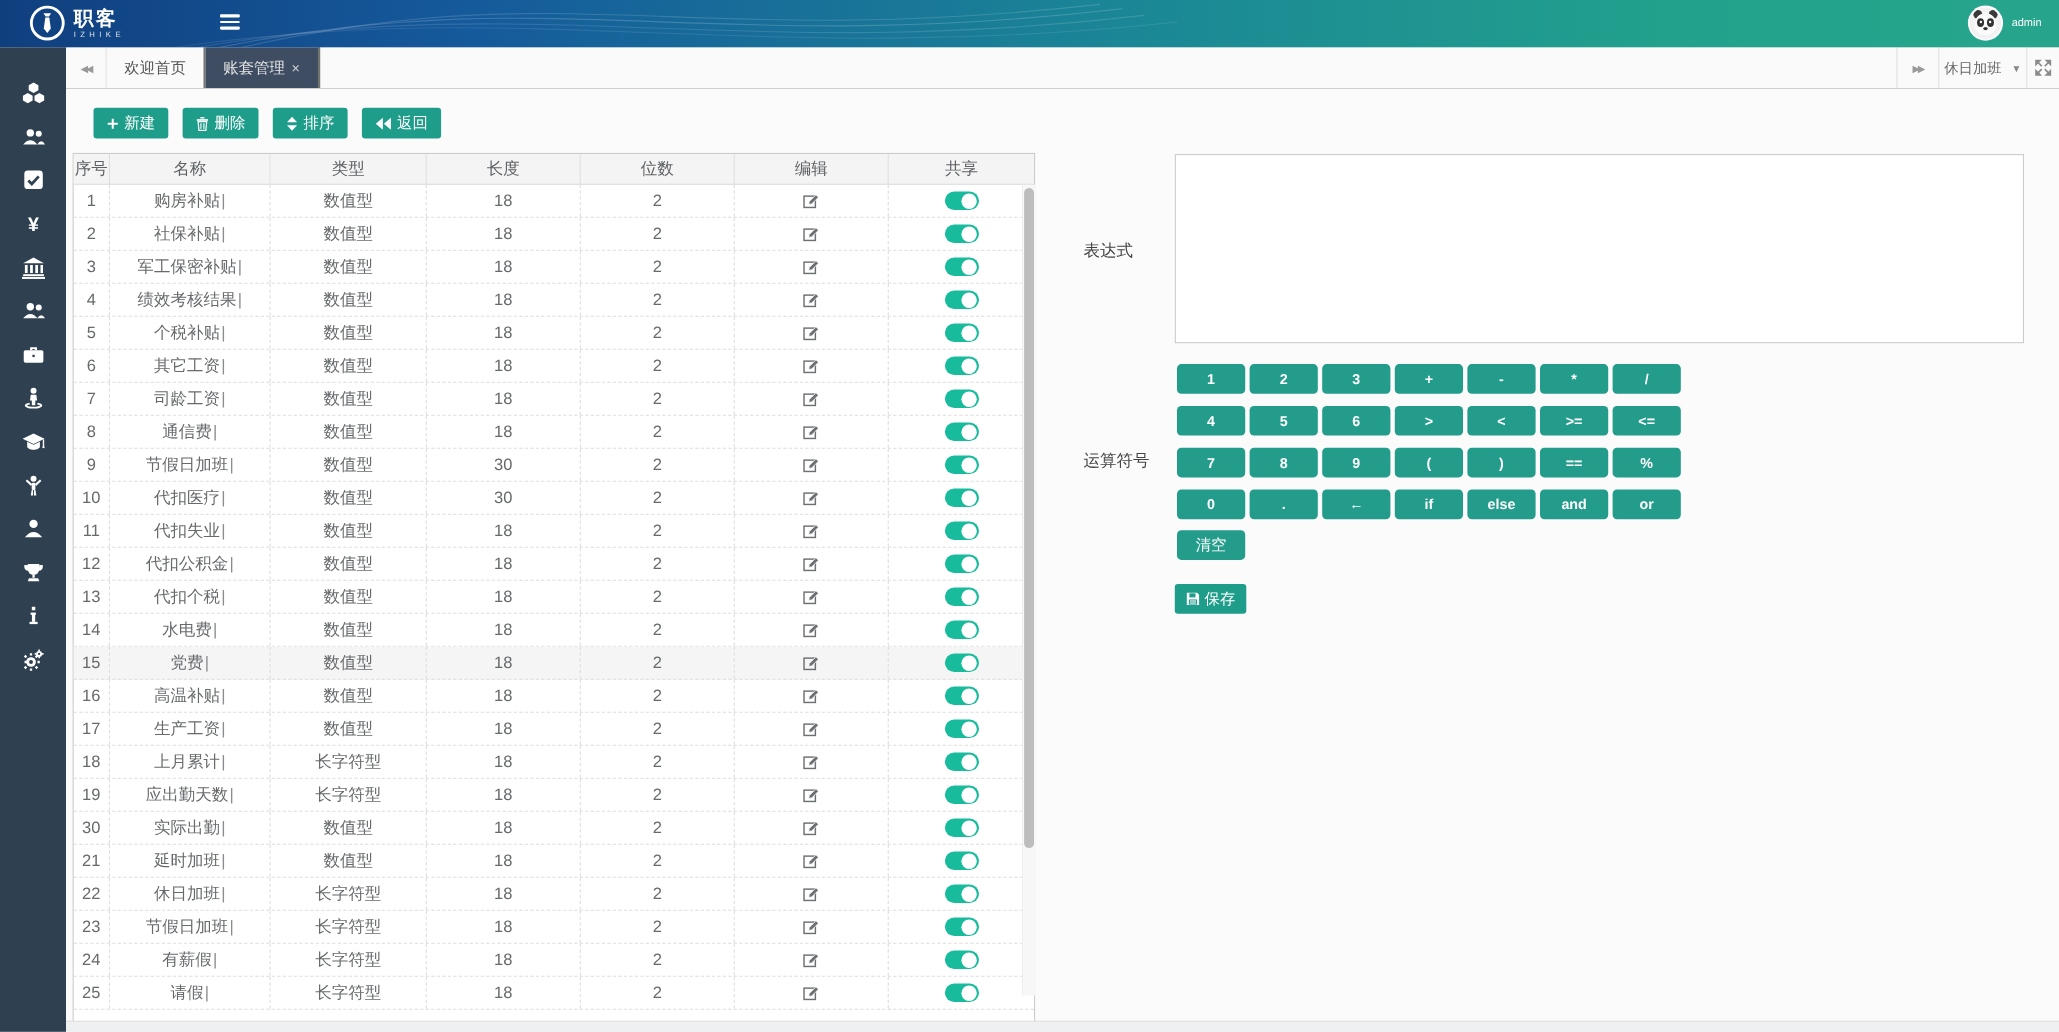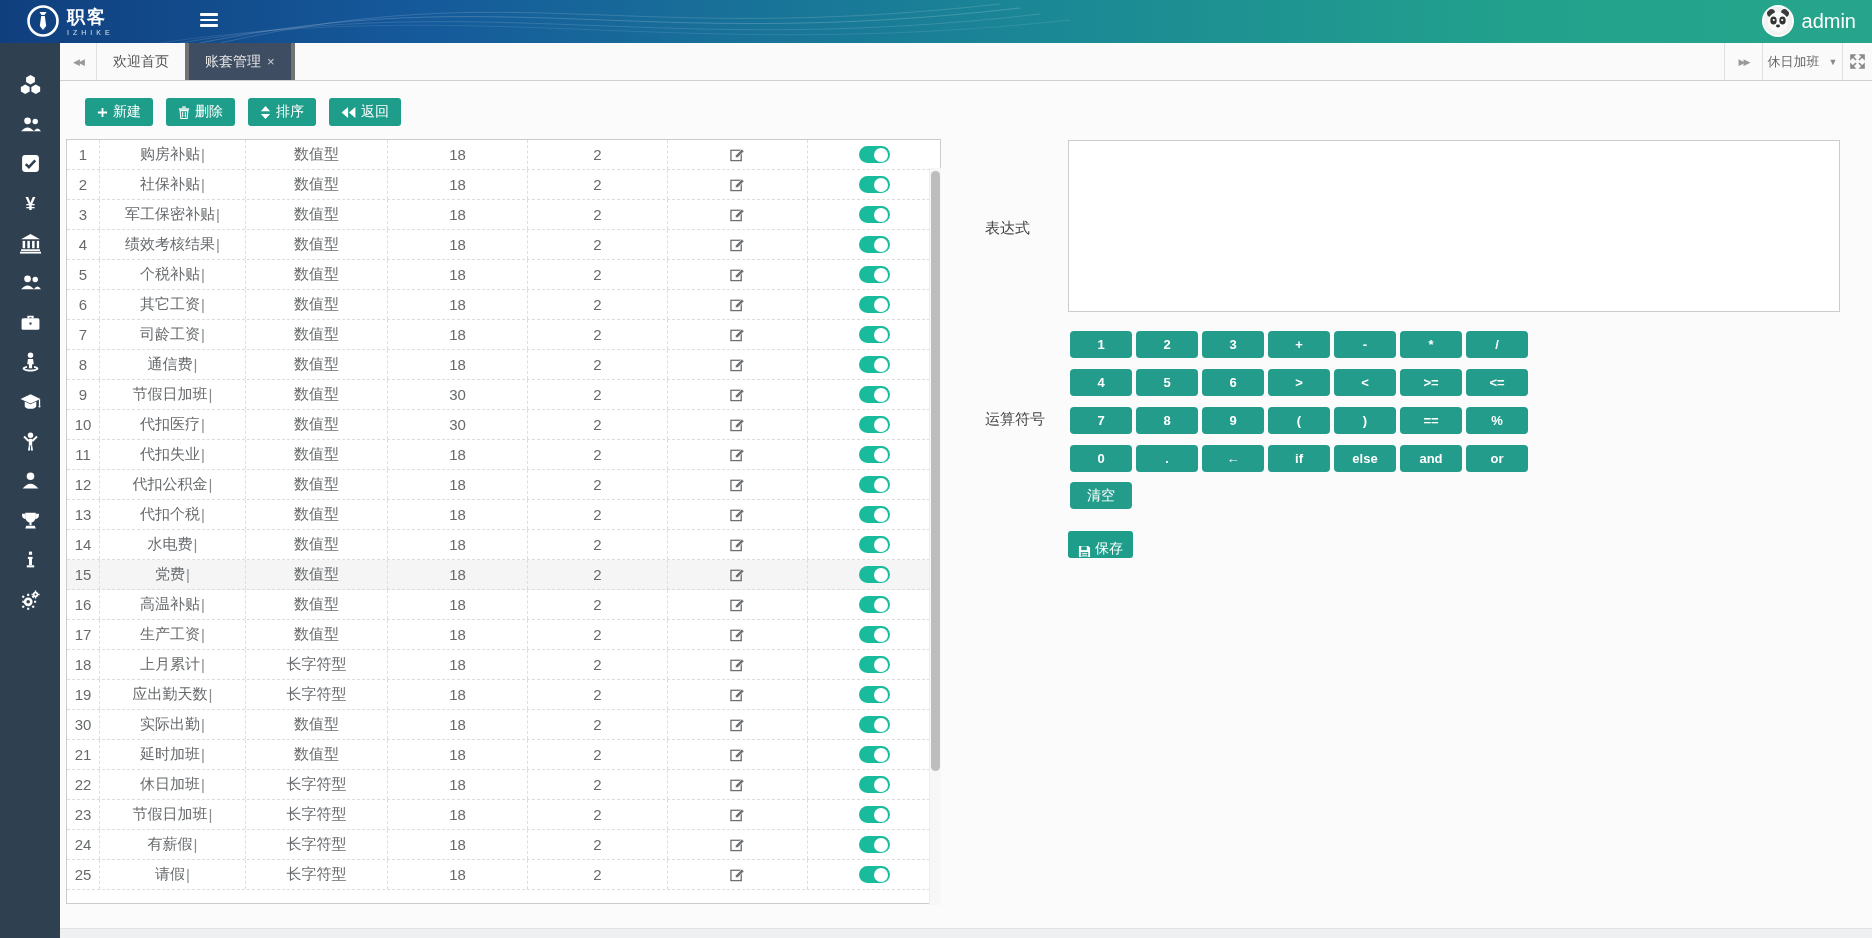--- a/index.html
+++ b/index.html
@@ -9,35 +9,35 @@
   
   .navbar { position:absolute; left:0; top:0; width:1872px; height:43px;
     background:linear-gradient(90deg,#103f7e 0%,#15599b 22%,#1b8796 55%,#22a28c 82%,#27a58c 100%);
     z-index:5; }
   .swoosh { position:absolute; left:120px; top:0; width:1300px; height:43px; opacity:.8; pointer-events:none; }
   .logo { position:absolute; left:26px; top:4px; display:flex; align-items:center; gap:7px; color:#fff; }
   .logo-txt { font-size:18px; font-weight:bold; letter-spacing:2px; line-height:22px; }
   .logo-sub { font-size:7px; letter-spacing:4px; margin-top:1px; opacity:.85; }
   .hamburger { position:absolute; left:200px; top:13px; width:20px; height:16px; cursor:pointer; }
   .hamburger span { display:block; width:18px; height:2.5px; background:#fff; margin-bottom:3px; border-radius:1px; }
-  .nav-user { position:absolute; right:16px; top:5px; display:flex; align-items:center; gap:8px; color:#fff; font-size:20px; }
+  .nav-user { position:absolute; right:16px; top:5px; display:flex; align-items:center; gap:8px; color:#fff; font-size:10px; }
   .avatar { width:32px; height:32px; border-radius:50%; border:2px solid rgba(255,255,255,.9); background:#e9e9e9; overflow:hidden; }
 
   
   .sidebar { position:absolute; left:0; top:43px; width:60px; height:895px; background:#2f4050; padding-top:22px; z-index:4; }
   .side-item { height:39.6px; display:flex; align-items:center; justify-content:center; cursor:pointer; }
   .side-item svg { width:21px; height:21px; }
 
   
   .tabbar { position:absolute; left:60px; top:43px; width:1812px; height:38px; background:#fafafa;
             border-bottom:1px solid #cfcfcf; display:flex; align-items:stretch; }
   .tab-scroll { width:37px; display:flex; align-items:center; justify-content:center; color:#999;
                 font-size:9px; letter-spacing:-2px; border-right:1px solid #e0e0e0; cursor:pointer; }
   .tab { display:flex; align-items:center; gap:6px; padding:4px 16px; font-size:14px; color:#555;
-         border-right:4px solid #737373; cursor:pointer; white-space:nowrap; }
+         border-right:2px solid #737373; cursor:pointer; white-space:nowrap; }
   .tab.active { background:#3e4d61; color:#e5e5e5; }
   .tab .close { font-size:13px; opacity:.85; cursor:pointer; }
   .tab-right { position:absolute; right:0; top:0; height:37px; display:flex; align-items:stretch; }
   .tr-cell { display:flex; align-items:center; justify-content:center; border-left:1px solid #e0e0e0;
              color:#777; cursor:pointer; }
   .tr-fwd { width:38px; font-size:9px; letter-spacing:-2px; color:#999; }
   .tr-menu { width:80px; font-size:13px; gap:5px; color:#666; }
   .caret { font-size:9px; color:#888; margin-left:4px; }
   .tr-fs { width:30px; }
 
@@ -75,21 +75,21 @@
   .fld-label { position:absolute; font-size:15px; color:#444; }
   .expr-ta { position:absolute; left:1008px; top:59px; width:772px; height:172px; background:#fff;
              border:1px solid #ccc; resize:none; font-size:14px; padding:6px; font-family:"Liberation Sans",sans-serif; }
   .keys { position:absolute; left:1010px; top:250px; display:grid;
           grid-template-columns:repeat(7,62px); grid-auto-rows:27px; column-gap:4px; row-gap:11px; }
   .key { background:#239c8b; color:#fff; border:none; border-radius:4px; font-size:13px; font-weight:bold;
          cursor:pointer; font-family:"Liberation Sans",sans-serif; }
   .clear-btn { position:absolute; left:1010px; top:401px; width:62px; height:27px; background:#239c8b; color:#fff;
                border:none; border-radius:4px; font-size:14px; cursor:pointer; font-family:"Liberation Sans",sans-serif; }
   .save-btn { position:absolute; left:1008px; top:450px; height:27px; padding:0 10px; background:#1f9d8b; color:#fff;
-              border:none; border-radius:3px; font-size:14px; display:inline-flex; align-items:flex-end; gap:4px;
+              border:none; border-radius:3px; font-size:14px; display:inline-flex; align-items:center; gap:4px;
               cursor:pointer; font-family:"Liberation Sans",sans-serif; }
 </style>
 </head>
 <body>
 
 <header class="navbar">
   <svg class="swoosh" viewBox="0 0 1300 43" preserveAspectRatio="none">
     <path d="M80 43 C 380 -18, 520 52, 900 8" stroke="rgba(255,255,255,.22)" fill="none" stroke-width="1"></path>
     <path d="M60 43 C 370 -10, 540 58, 920 14" stroke="rgba(255,255,255,.16)" fill="none" stroke-width="1"></path>
     <path d="M100 43 C 400 -24, 500 46, 880 4" stroke="rgba(255,255,255,.18)" fill="none" stroke-width="1"></path>
@@ -371,20 +371,29 @@
               <path d="M7.5 0 v12 L0.5 6 z"></path>
               <path d="M15.5 0 v12 L8.5 6 z"></path>
             </g>
           </svg>
         </span>
         <span>返回</span>
       </button>
     </div>
 
   <div class="tbl">
+    <div class="trow thead" id="thead">
+        <div class="tcell c0">序号</div>
+        <div class="tcell c1">名称</div>
+        <div class="tcell c2">类型</div>
+        <div class="tcell c3">长度</div>
+        <div class="tcell c4">位数</div>
+        <div class="tcell c5">编辑</div>
+        <div class="tcell c6">共享</div>
+      </div>
     <div class="tbody" id="tbody">
         <div class="trow">
           <div class="tcell c0">1</div>
           <div class="tcell c1">
             <span>购房补贴</span>
             <span class="name-cursor">|</span>
           </div>
           <div class="tcell c2">数值型</div>
           <div class="tcell c3">18</div>
           <div class="tcell c4">2</div>

